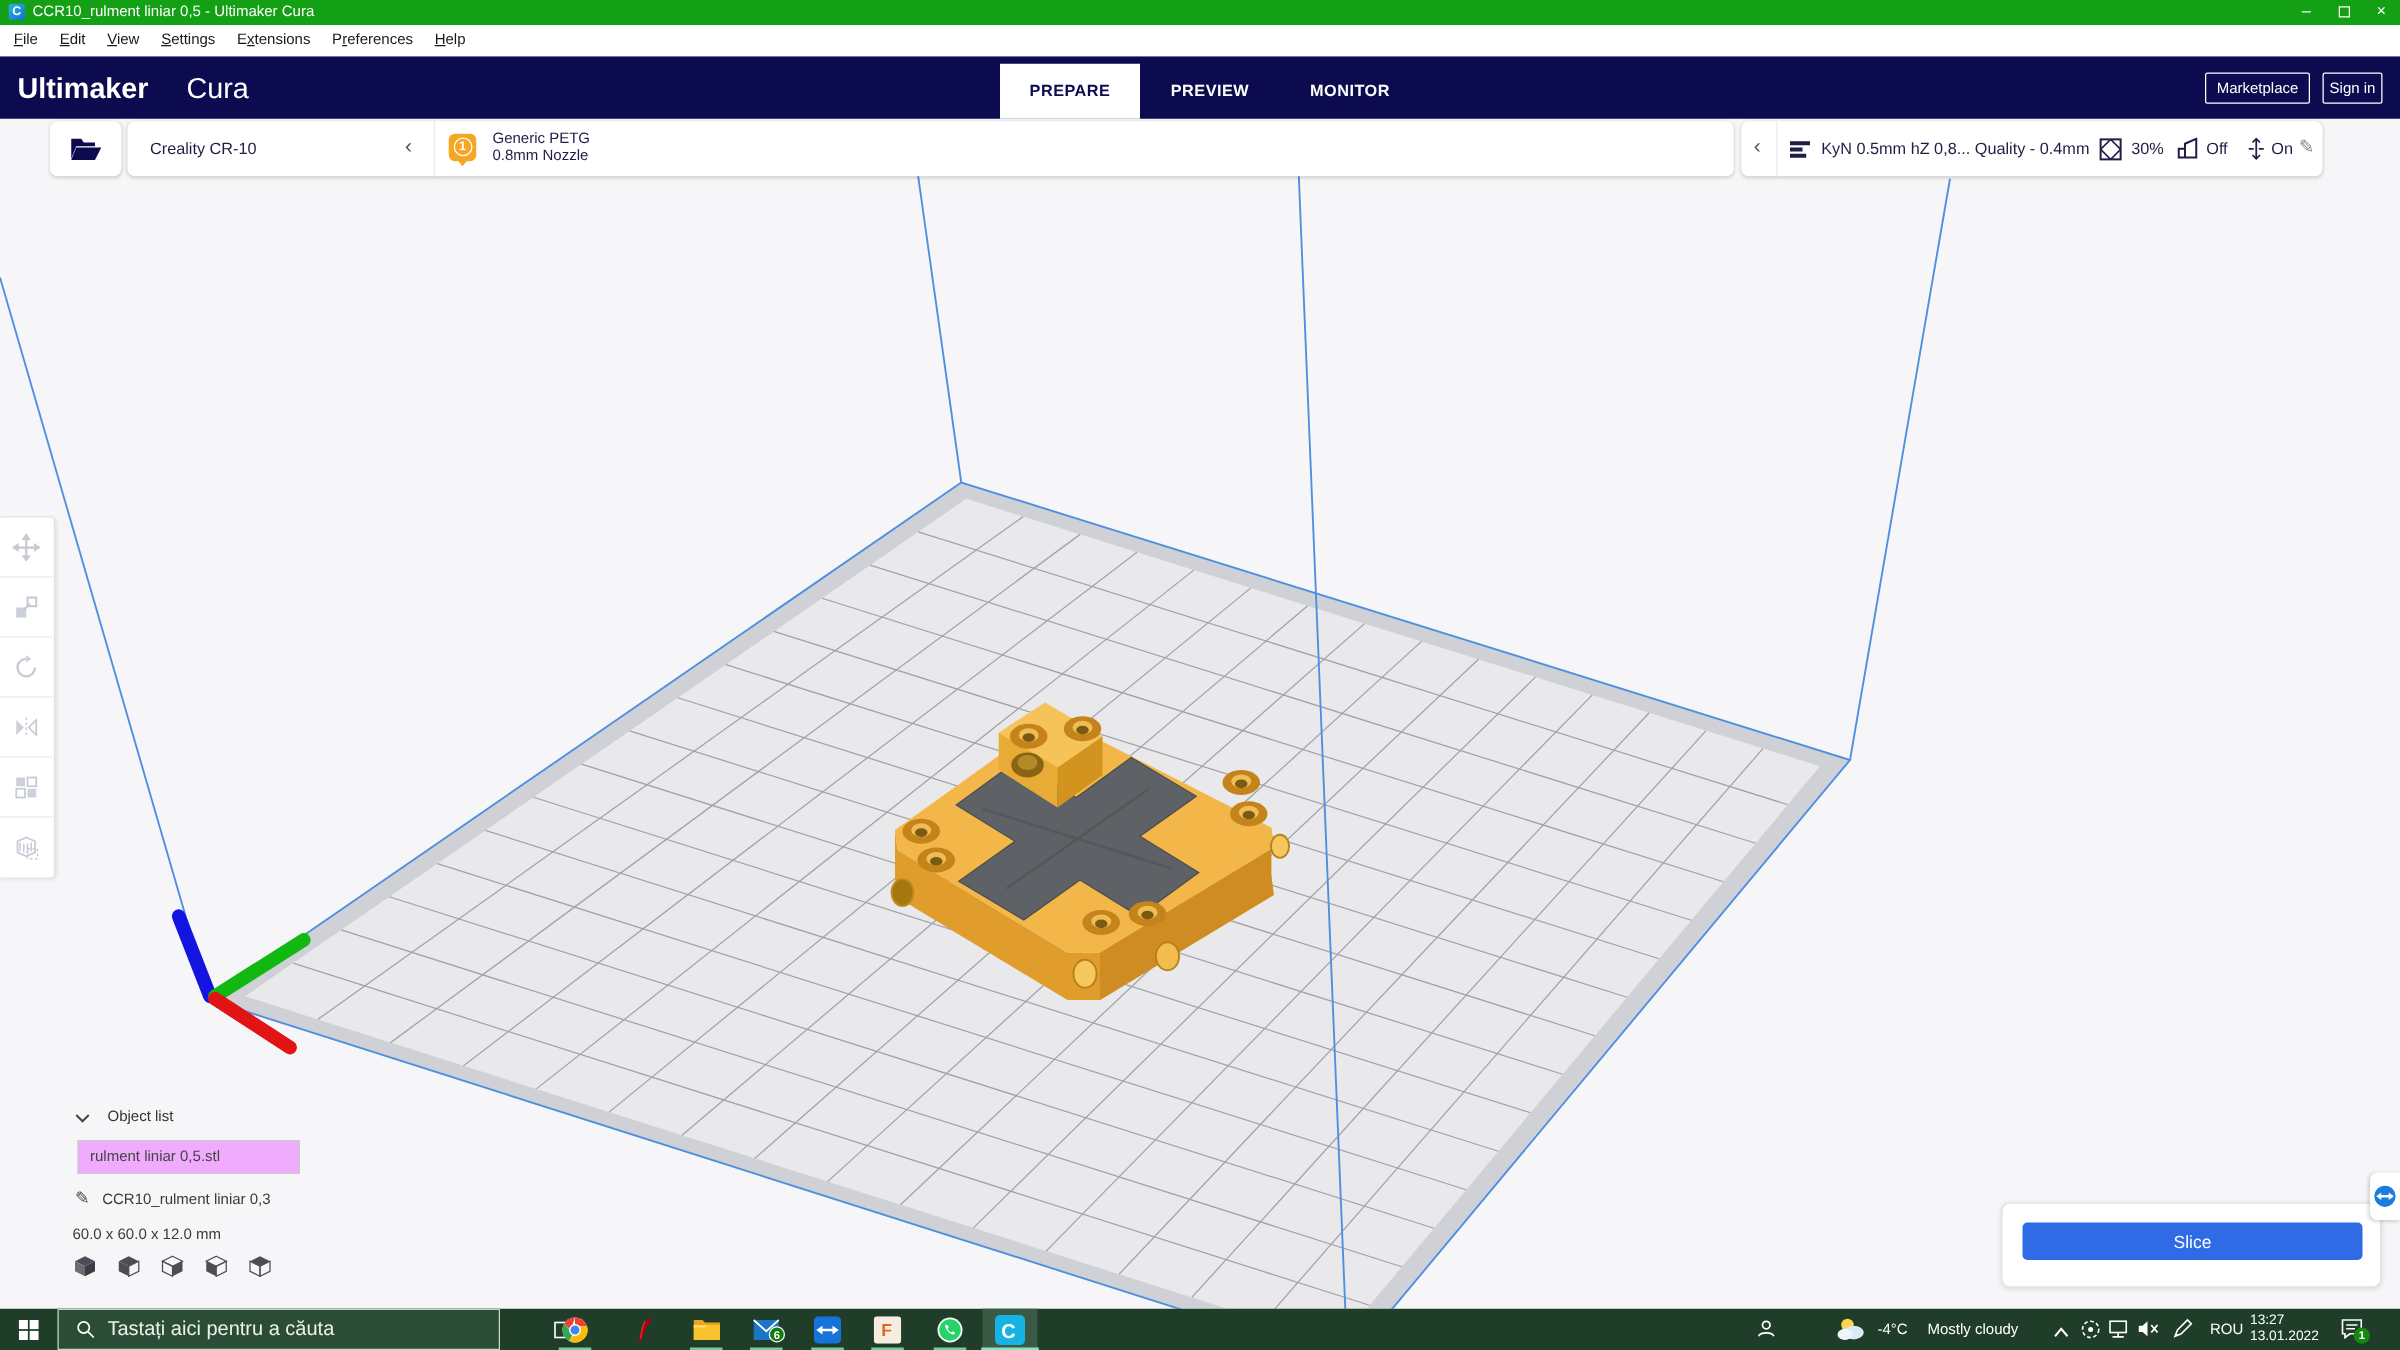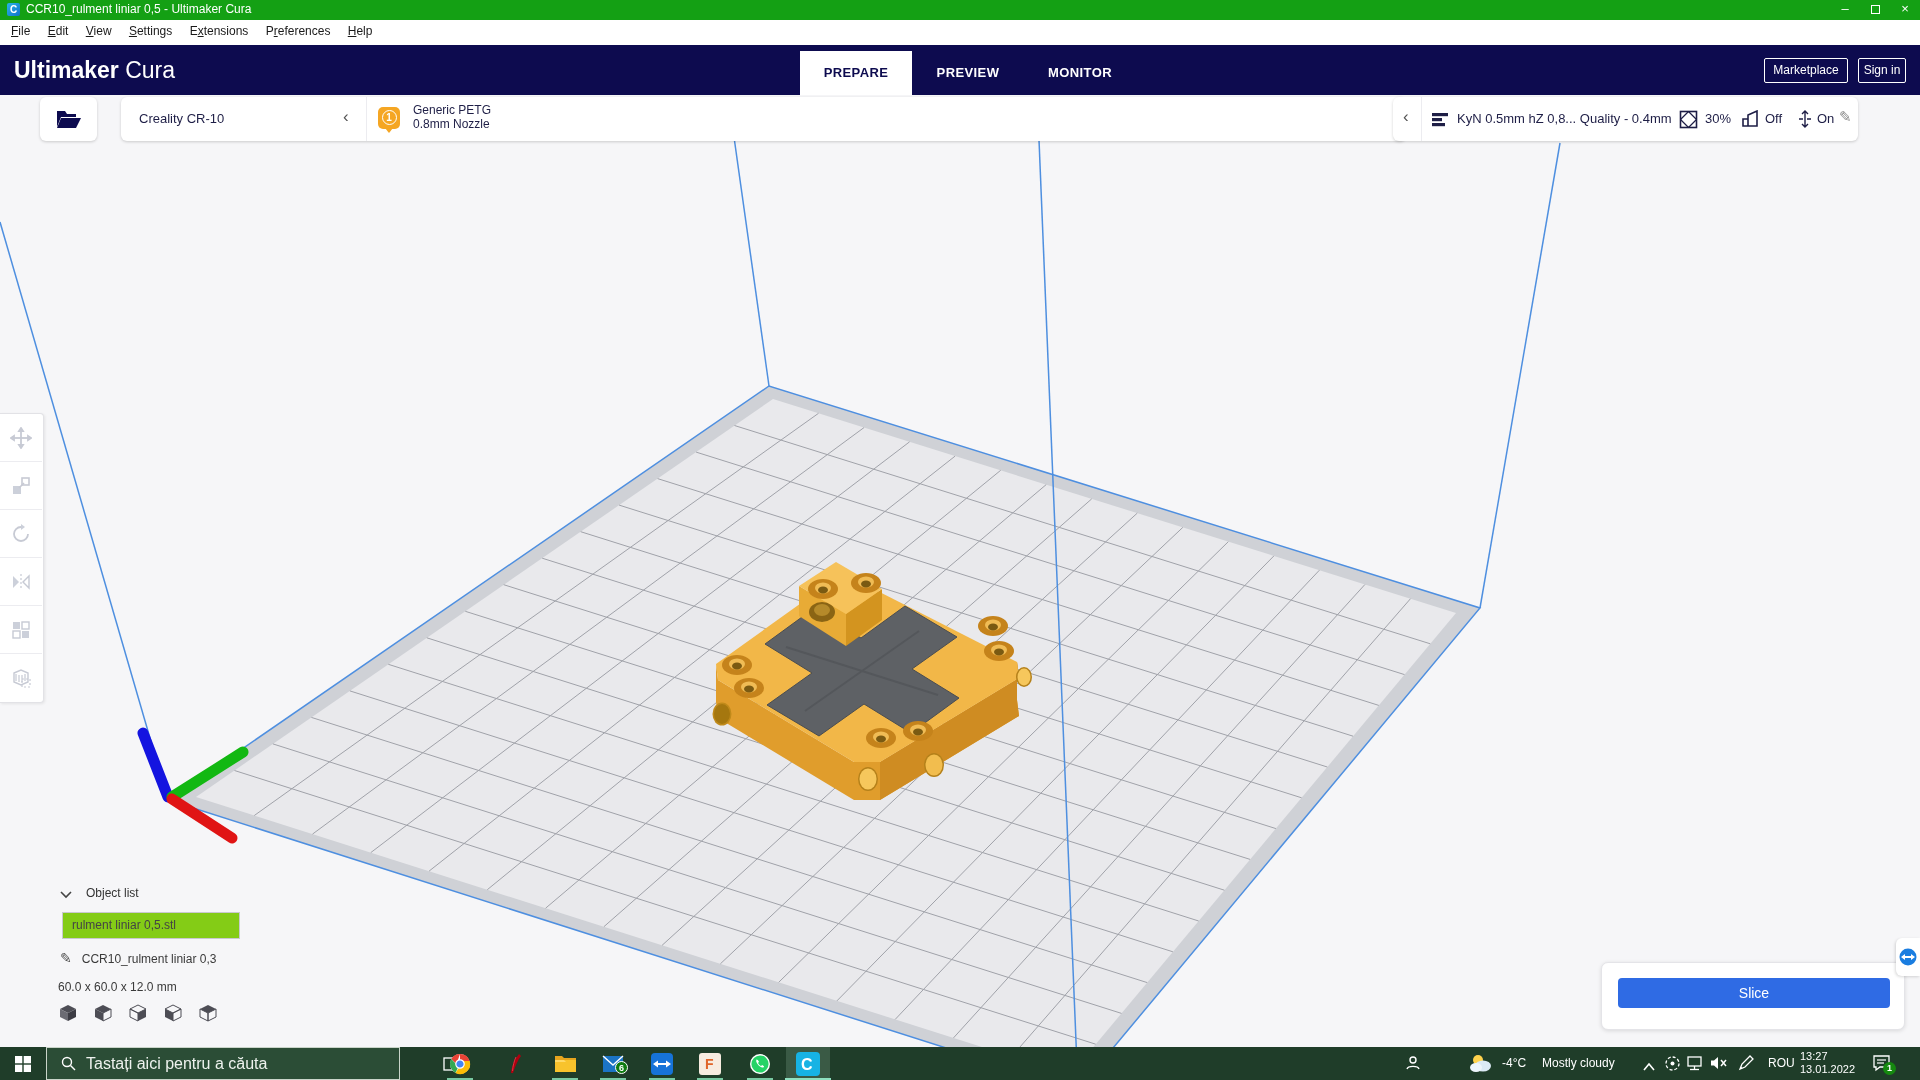--- a/index.html
+++ b/index.html
@@ -22,35 +22,35 @@
   #menubar { position:absolute; top:20px; left:0; width:1920px; height:25px;
     background:#fff; z-index:50; font-size:12px; color:#1a1a1a; padding-left:4px; }
   #menubar .mitem { display:inline-block; padding:4px 7px 0 7px; height:25px; }
   #menubar .mnemo { text-decoration:underline; }
 
   
   #appheader { position:absolute; top:45px; left:0; width:1920px; height:50px;
     background:#0d0b4f; z-index:40; }
   #logo { position:absolute; left:14px; top:0; height:50px; line-height:50px;
     color:#fff; font-size:23px; }
-  #logo b { font-weight:700; } #logo span { font-weight:300; }
+  #logo b { font-weight:700; } #logo span { font-weight:300;margin-left:24px; }
   .stage-tab { position:absolute; top:6px; height:44px; width:112px; text-align:center;
     line-height:44px; font-size:13px; letter-spacing:.4px; color:#fff; font-weight:600; }
   #tab-prepare { left:800px; background:#fff; color:#0d0b4f; }
   #tab-preview { left:912px; } #tab-monitor { left:1024px; }
   .hdr-btn { position:absolute; top:13px; height:25px; border:1px solid #fff;
     border-radius:2px; color:#fff; font-size:12px; text-align:center; line-height:23px; }
   #btn-marketplace { left:1764px; width:84px; } #btn-signin { left:1858px; width:48px; }
 
   
   .card { position:absolute; top:97px; height:44px; background:#fff; border-radius:6px;
     box-shadow:0 1px 3px rgba(0,0,0,.18); z-index:30; }
   #card-open { left:40px; width:57px; }
   #card-open svg { margin:11px 0 0 16px; }
-  #card-main { left:121px; width:1285px; }
+  #card-main { left:102px; width:1285px; }
   #printer-name { position:absolute; left:18px; top:0; line-height:44px;
     font-size:13px; color:#1e1e46; }
   .chev { font-size:17px; color:#555; }
   #card-main .chev { position:absolute; left:222px; top:10px; }
   .vdiv { position:absolute; top:0; width:1px; height:44px; background:#ececf0; }
   #card-main .vdiv { left:245px; }
   #extruder-badge { position:absolute; left:257px; top:10px; width:22px; height:22px;
     background:#f5a623; border-radius:5px; text-align:center; }
   #extruder-badge .num { display:inline-block; margin-top:3px; width:15px; height:15px;
     border:1.5px solid #fff; border-radius:50%; color:#fff; font-size:10px;
@@ -76,21 +76,21 @@
   .tool-btn { width:42px; height:48px; border-bottom:1px solid #ececf0;
     display:flex; align-items:center; justify-content:center; }
   .tool-btn:last-child { border-bottom:none; }
 
   
   #objpanel { position:absolute; left:0; top:880px; width:320px; z-index:20;
     color:#3a3a3a; }
   #obj-header { position:absolute; left:60px; top:6px; font-size:12px; color:#333; }
   #obj-header svg { vertical-align:-2px; margin-right:14px; }
   #obj-item { position:absolute; left:62px; top:32px; width:178px; height:27px;
-    background:#84cc16; border:1px solid #c9c9cf; font-size:12px; color:#444;
+    background:#f0abfc; border:1px solid #c9c9cf; font-size:12px; color:#444;
     line-height:25px; padding-left:9px; }
   #obj-name { position:absolute; left:60px; top:70px; font-size:12px; }
   #obj-name .pencil { color:#4a4a4a; font-size:14px; margin-right:10px; }
   #obj-dims { position:absolute; left:58px; top:100px; font-size:12px; }
   #view-cubes { position:absolute; left:58px; top:123px; display:flex; gap:15px; }
 
   
   #slicepanel { position:absolute; left:1601px; top:962px; width:304px; height:68px;
     background:#fff; border:1px solid #e4e4e8; border-radius:7px;
     box-shadow:0 1px 4px rgba(0,0,0,.12); z-index:20; }

